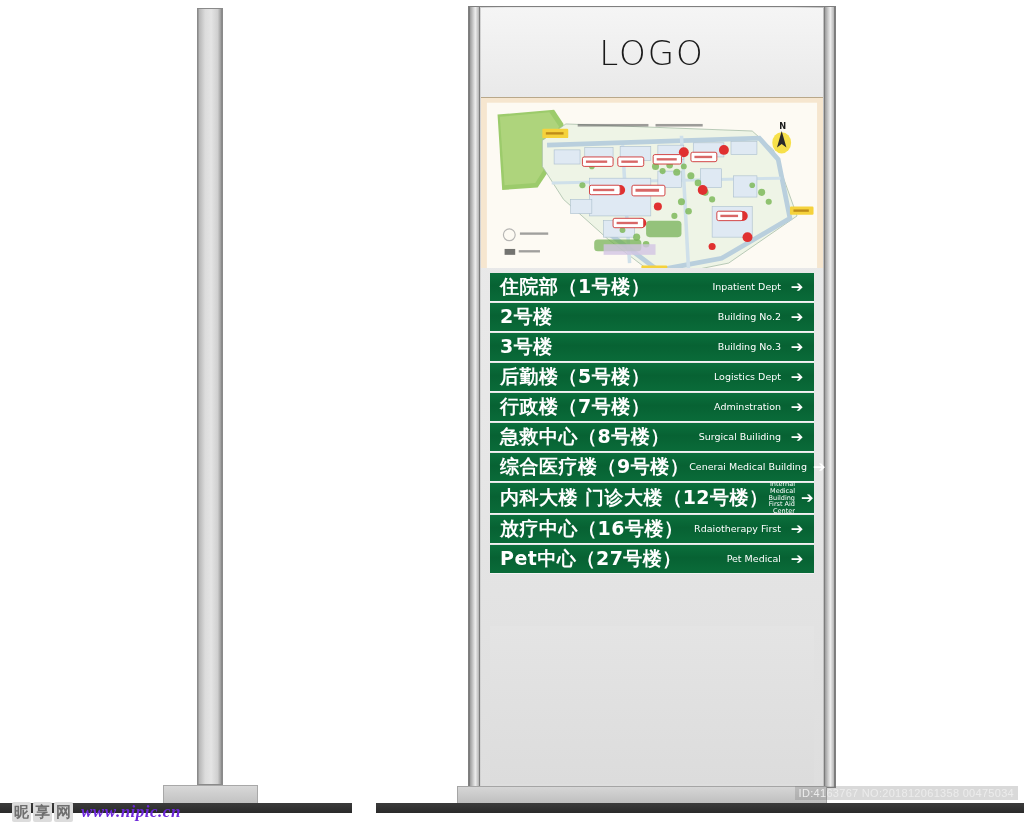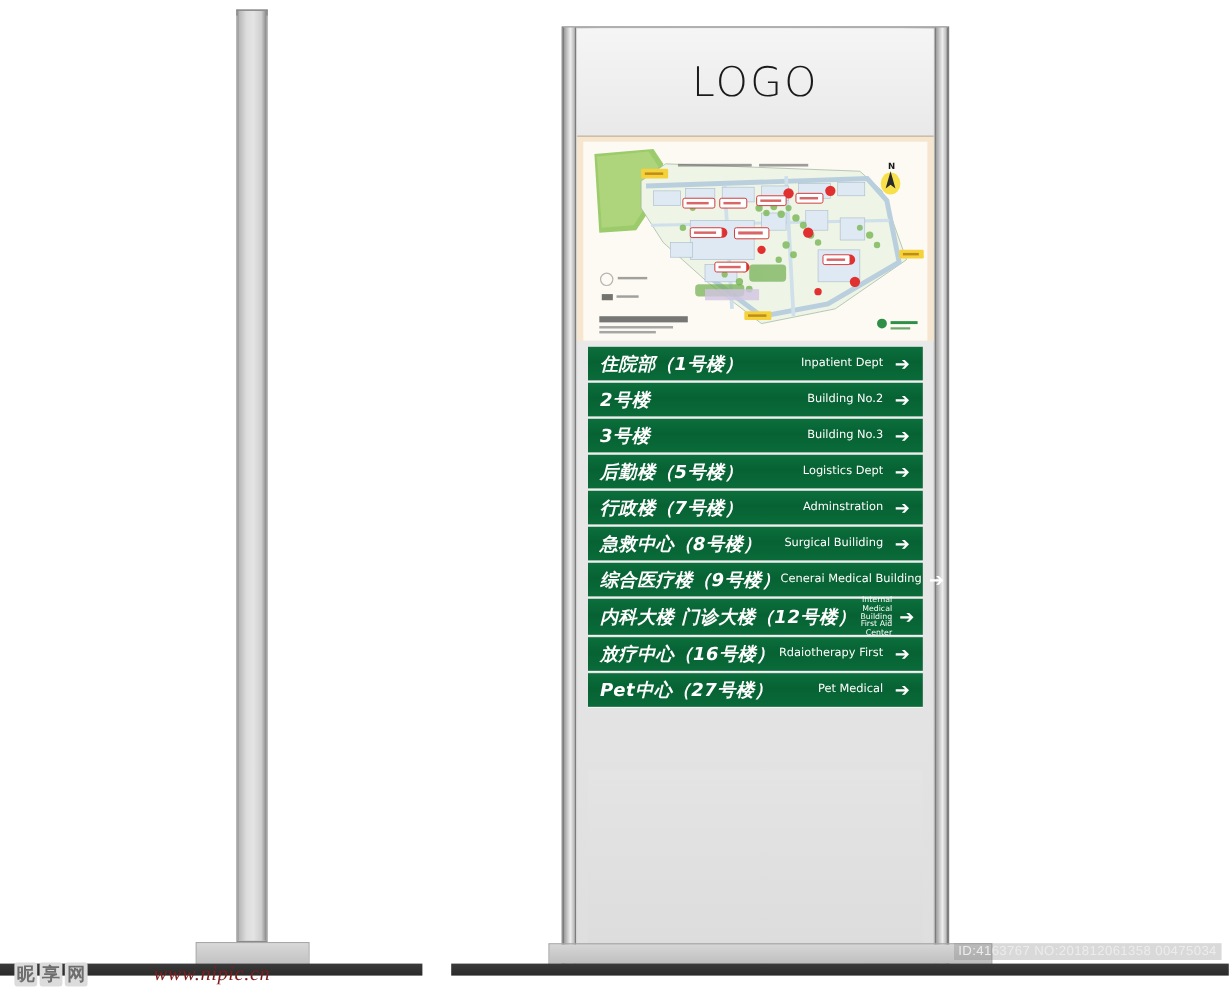--- a/index.html
+++ b/index.html
@@ -32,22 +32,22 @@
   }
   .ground-left {
     position:absolute; left:0px; top:803px; width:352px; height:10px;
     background:linear-gradient(to bottom,#3b3b3b,#2a2a2a);
   }
 
   
   #right-view { position:absolute; left:410px; top:0; width:614px; height:831px; }
 
   .sign-frame {
-    position:absolute; left:58px; top:22px;
-    width:323px; height:782px;
+    position:absolute; left:58px; top:6px;
+    width:368px; height:782px;
     background:linear-gradient(to right,#b5b5b5 0%,#d2d2d2 3%,#e9e9e9 10%,#eeeeee 50%,#e3e3e3 88%,#c0c0c0 97%,#9e9e9e 100%);
     border:1px solid #7f7f7f;
   }
   .rail {
     position:absolute; top:0; width:11px; height:100%;
     background:linear-gradient(to right,#9c9c9c,#dadada 45%,#ececec 60%,#b4b4b4);
     border-left:1px solid #7c7c7c; border-right:1px solid #7c7c7c;
   }
   .rail.left { left:0px; }
   .rail.right { right:0px; }
@@ -85,23 +85,22 @@
     margin-bottom:2px;
     background:linear-gradient(to bottom,#0b6f3c 0%,#076233 45%,#0a6b39 100%);
     display:flex; align-items:center;
     padding:0 7px 0 10px;
     box-shadow:0 1px 0 rgba(255,255,255,.55);
   }
   .dir-row.tall { height:30px; }
   .cn {
     color:#ffffff;
     font-family:"DejaVu Sans","Liberation Sans",sans-serif;
-    font-size:15px; font-weight:700; letter-spacing:.5px;
+    font-size:19px; font-weight:700; letter-spacing:.5px;
     white-space:nowrap;
-    font-style:italic;
   }
   .spacer { flex:1 1 auto; }
   .en {
     color:#ffffff;
     font-family:"DejaVu Sans","Liberation Sans",sans-serif;
     font-size:9.5px; font-weight:400; white-space:nowrap;
     text-align:right; line-height:1.05;
   }
   .en.small { font-size:6.5px; }
   .arrow {
@@ -133,22 +132,22 @@
   }
   .wm-badge {
     display:flex; gap:2px;
   }
   .wm-badge span {
     display:inline-block; background:#dcdcdc; color:#6e6e6e;
     font-family:"DejaVu Sans",sans-serif; font-weight:700;
     font-size:15px; line-height:20px; padding:0 2px; border-radius:2px;
   }
   .wm-url {
-    color:#7f1d1d; font-style:italic; font-weight:400; font-size:17px;
-    font-family:"Liberation Serif",serif; letter-spacing:.5px;margin-left:47px;
+    color:#6d28d9; font-style:italic; font-weight:700; font-size:17px;
+    font-family:"Liberation Serif",serif; letter-spacing:.5px;
   }
   .wm-right {
     position:absolute; right:6px; top:786px; z-index:40;
     color:#ececec; font-size:11px; letter-spacing:.3px;
     font-family:"Liberation Sans",sans-serif;
     background:rgba(120,120,120,.28); padding:1px 4px;
   }
 </style>
 </head>
 <body>

